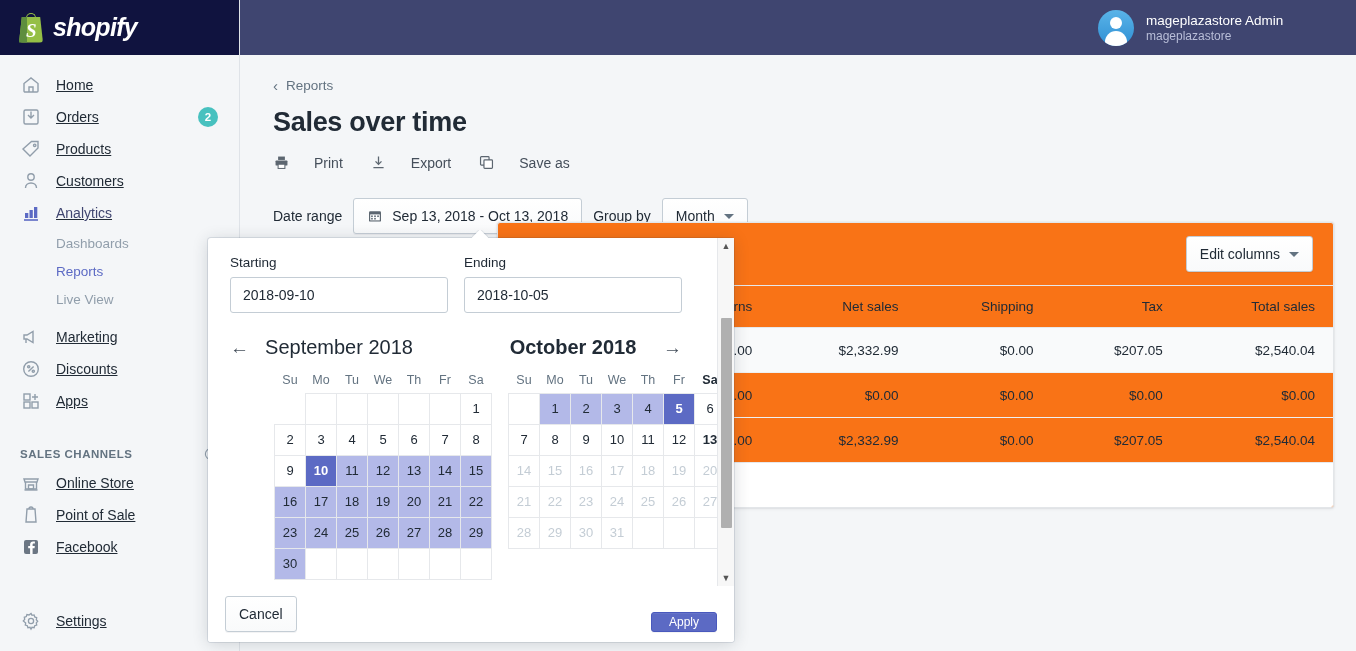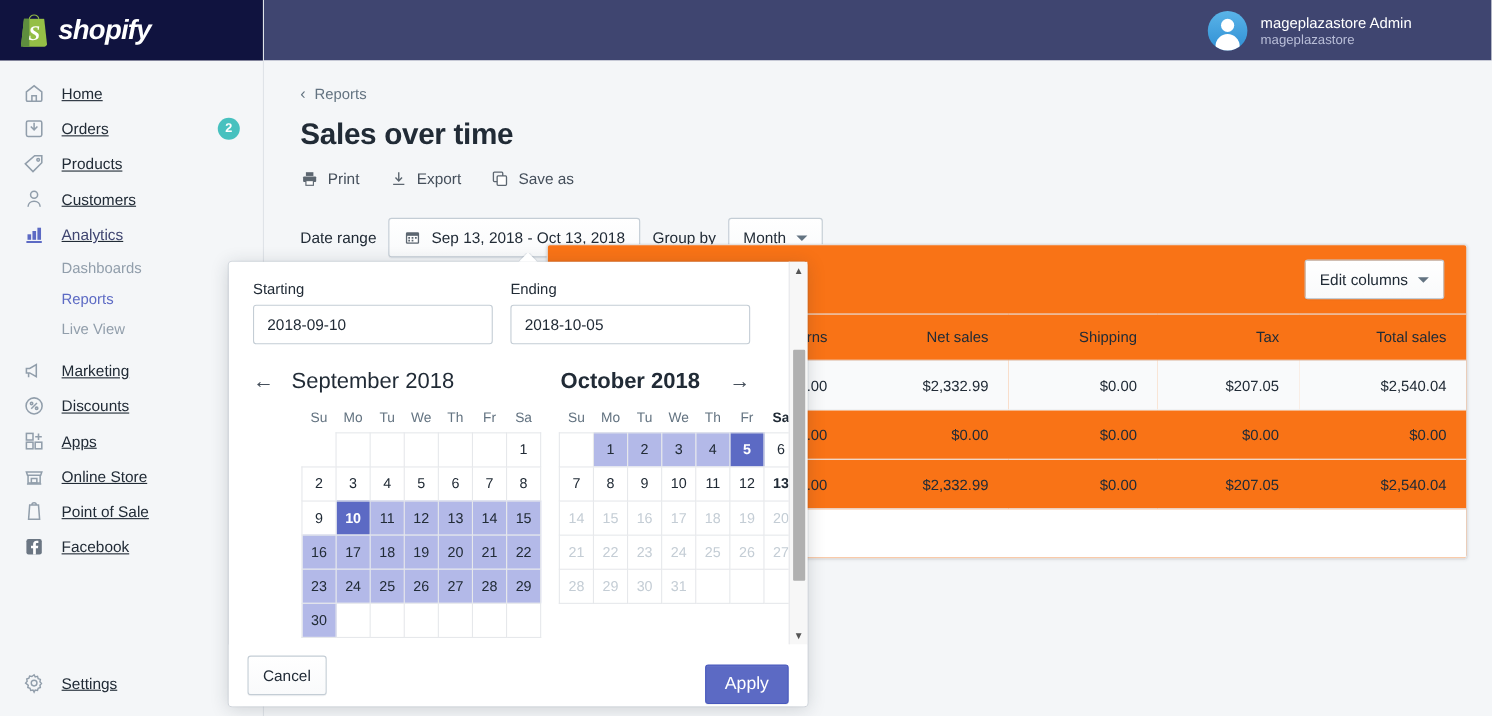--- a/index.html
+++ b/index.html
@@ -98,21 +98,21 @@
 
   
   .main { position: absolute; left: 240px; top: 55px; right: 0; bottom: 0;
     background: #f4f6f8; padding: 22px 22px 0 33px; }
   .breadcrumb { display: flex; align-items: center; font-size: 13.5px; color: #637381;
     cursor: pointer; }
   .breadcrumb .chev { margin-right: 8px; font-size: 15px; }
   .page-title { font-size: 27px; font-weight: bold; color: #212b36; margin-top: 13px;
     letter-spacing: -0.3px; }
   .actions { display: flex; align-items: center; gap: 27px; margin-top: 16px; }
-  .action { display: flex; align-items: flex-start; gap: 8px; font-size: 14px;
+  .action { display: flex; align-items: center; gap: 24px; font-size: 14px;
     color: #454f5b; cursor: pointer; }
   .filters { display: flex; align-items: center; gap: 11px; margin-top: 27px; }
   .flabel { font-size: 14px; color: #212b36; }
   .btn {
     background: linear-gradient(180deg,#ffffff,#f9fafb);
     border: 1px solid #c4cdd5; border-radius: 3px;
     padding: 0 13px; height: 36px; display: flex; align-items: center; gap: 9px;
     font-size: 14px; color: #212b36; cursor: pointer;
     box-shadow: 0 1px 0 rgba(22,29,37,.05);
   }
@@ -195,21 +195,21 @@
   .sb-thumb { position: absolute; left: 3px; top: 80px; width: 11px; height: 210px;
     background: #b0b0b0; border-radius: 1px; }
 
   .pop-foot {
     position: absolute; left: 0; right: 0; bottom: 0; height: 56px;
     display: flex; align-items: center; justify-content: space-between;
     padding: 0 17px; background: #fff; border-radius: 0 0 3px 3px;
   }
   .btn-apply {
     background: #5c6ac4; border: 1px solid #4959bd; border-radius: 3px;
-    color: #fff; font-size: 16px; height: 36px; padding: 0 17px; cursor: pointer;
+    color: #fff; font-size: 12px; height: 20px; padding: 0 17px; cursor: pointer;
     font-family: "Liberation Sans", sans-serif;
     box-shadow: inset 0 1px 0 0 #6774c8, 0 1px 0 rgba(22,29,37,.05);
     margin-top: 15px;
   }
   svg { display: block; }
 </style>
 </head>
 <body>
 
 <div id="app">
@@ -310,20 +310,29 @@
             <svg width="20" height="20" viewBox="0 0 20 20" fill="none" stroke="currentColor" stroke-width="1.4">
               <rect x="3" y="3" width="6" height="6"></rect>
               <rect x="3" y="11" width="6" height="6"></rect>
               <rect x="11" y="11" width="6" height="6"></rect>
               <path d="M11 6h6M14 3v6"></path>
             </svg>
           </span>
         <span class="lbl">Apps</span>
       </div>
 
+      <div class="section-head">
+        <span>SALES CHANNELS</span>
+        <span class="plus">
+            <svg width="16" height="16" viewBox="0 0 20 20" fill="none" stroke="currentColor" stroke-width="1.4">
+              <circle cx="10" cy="10" r="7"></circle>
+              <path d="M10 6.5v7M6.5 10h7"></path>
+            </svg>
+          </span>
+      </div>
 
       <div class="navitem">
         <span class="ico">
             <svg width="20" height="20" viewBox="0 0 20 20" fill="none" stroke="currentColor" stroke-width="1.4">
               <path d="M3 6h14l-1 3H4z"></path>
               <path d="M4.5 9v7h11V9"></path>
               <path d="M3.5 17h13"></path>
               <path d="M7.5 12h5v4h-5z"></path>
             </svg>
           </span>

